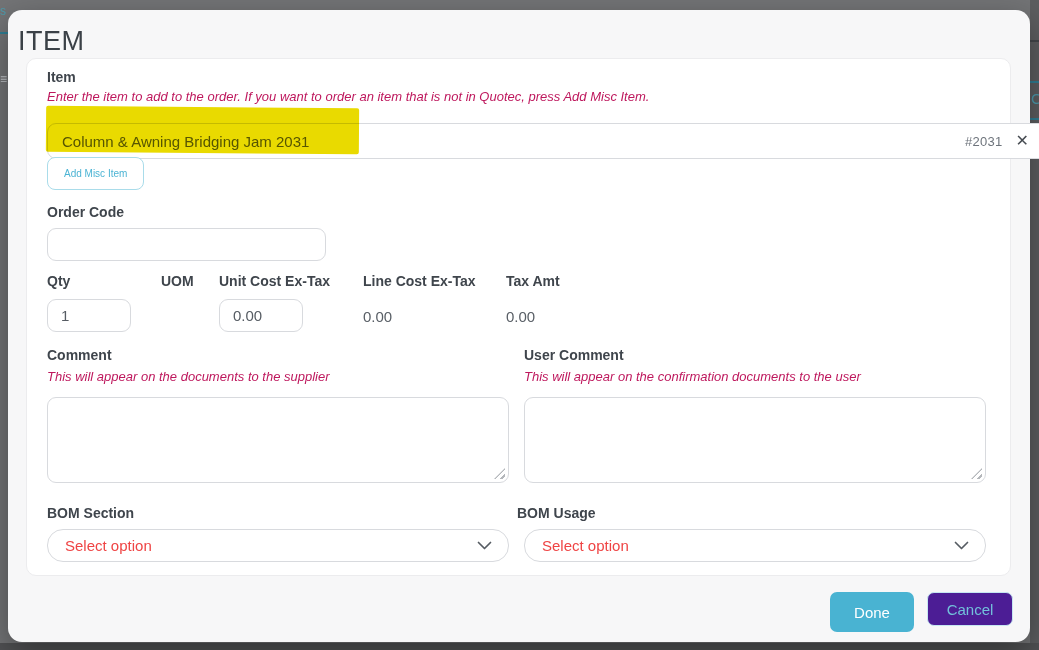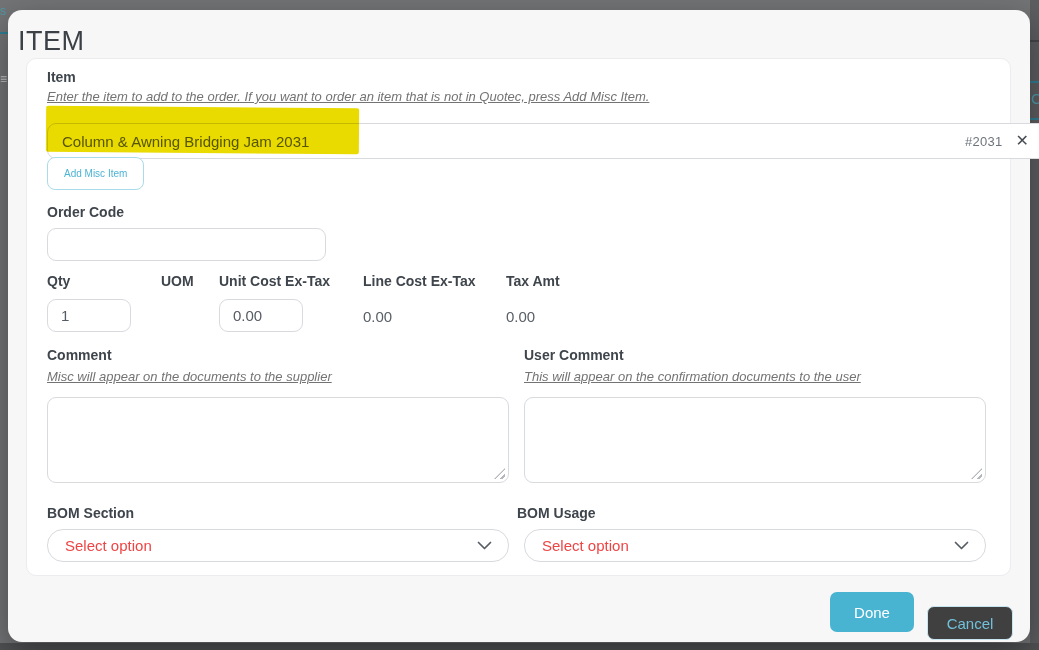--- a/index.html
+++ b/index.html
@@ -31,21 +31,21 @@
   .modal-title {
     position:absolute; left:10px; top:16px;
     font-size:27px; font-weight:500; letter-spacing:.5px; color:#3b4147;
   }
   .card {
     position:absolute; left:18px; top:48px; width:985px; height:518px;
     background:#ffffff; border:1px solid #ececee; border-radius:10px;
   }
 
   .lbl { position:absolute; font-size:14px; font-weight:bold; color:#3f454c; }
-  .helper { position:absolute; font-size:13px; font-style:italic; color:#737373;text-decoration:underline; }
+  .helper { position:absolute; font-size:13px; font-style:italic; color:#be185d; }
 
   .tb {
     position:absolute; background:#fff; border:1px solid #d8dade; border-radius:9px;
     font-size:15px; color:#565c63; padding:0 13px; outline:none;
     font-family:"Liberation Sans", sans-serif;
   }
   input.tb { height:33px; }
 
   
   .item-input { left:20px; top:36px; width:1025px; height:36px; display:flex; align-items:center;margin-top:28px; }
@@ -86,24 +86,23 @@
   .select .chev { position:absolute; right:16px; }
 
   .btn-done {
     position:absolute; left:822px; top:582px; width:84px; height:40px;
     background:#49b3d2; border:none; border-radius:7px;
     color:#ffffff; font-size:15px; font-weight:500; cursor:pointer;
     font-family:"Liberation Sans", sans-serif;
   }
   .btn-cancel {
     position:absolute; left:919px; top:582px; width:86px; height:34px;
-    background:#404040; border:1px solid #c6e7f2; border-radius:7px;
+    background:#4c1d95; border:1px solid #c6e7f2; border-radius:7px;
     color:#72c1db; font-size:15px; cursor:pointer;
     font-family:"Liberation Sans", sans-serif;
-    margin-top:14px;
   }
 </style>
 </head>
 <body>
 
 <div class="bk-left">
   <span class="frag-s">s</span>
   <span class="hr-teal"></span>
   <span class="frag-e">≡</span>
 </div>
@@ -146,21 +145,21 @@
     <div class="lbl" style="left:192px; top:214px;">Unit Cost Ex-Tax</div>
     <div class="lbl" style="left:336px; top:214px;">Line Cost Ex-Tax</div>
     <div class="lbl" style="left:479px; top:214px;">Tax Amt</div>
 
     <input class="tb" style="left: 20px; top: 240px; width: 84px;" value="1">
     <input class="tb" style="left: 192px; top: 240px; width: 84px;" value="0.00">
     <div class="val" style="left:336px; top:249px;">0.00</div>
     <div class="val" style="left:479px; top:249px;">0.00</div>
 
     <div class="lbl" style="left:20px; top:288px;">Comment</div>
-    <div class="helper" style="left:20px; top:310px;">Misc will appear on the documents to the supplier</div>
+    <div class="helper" style="left:20px; top:310px;">This will appear on the documents to the supplier</div>
     <div class="ta-wrap" style="left:20px; top:338px; width:462px; height:86px;">
       <div class="ta">
         <span></span>
         <span class="resize-handle"></span>
       </div>
     </div>
 
     <div class="lbl" style="left:497px; top:288px;">User Comment</div>
     <div class="helper" style="left:497px; top:310px;">This will appear on the confirmation documents to the user</div>
     <div class="ta-wrap" style="left:497px; top:338px; width:462px; height:86px;">

